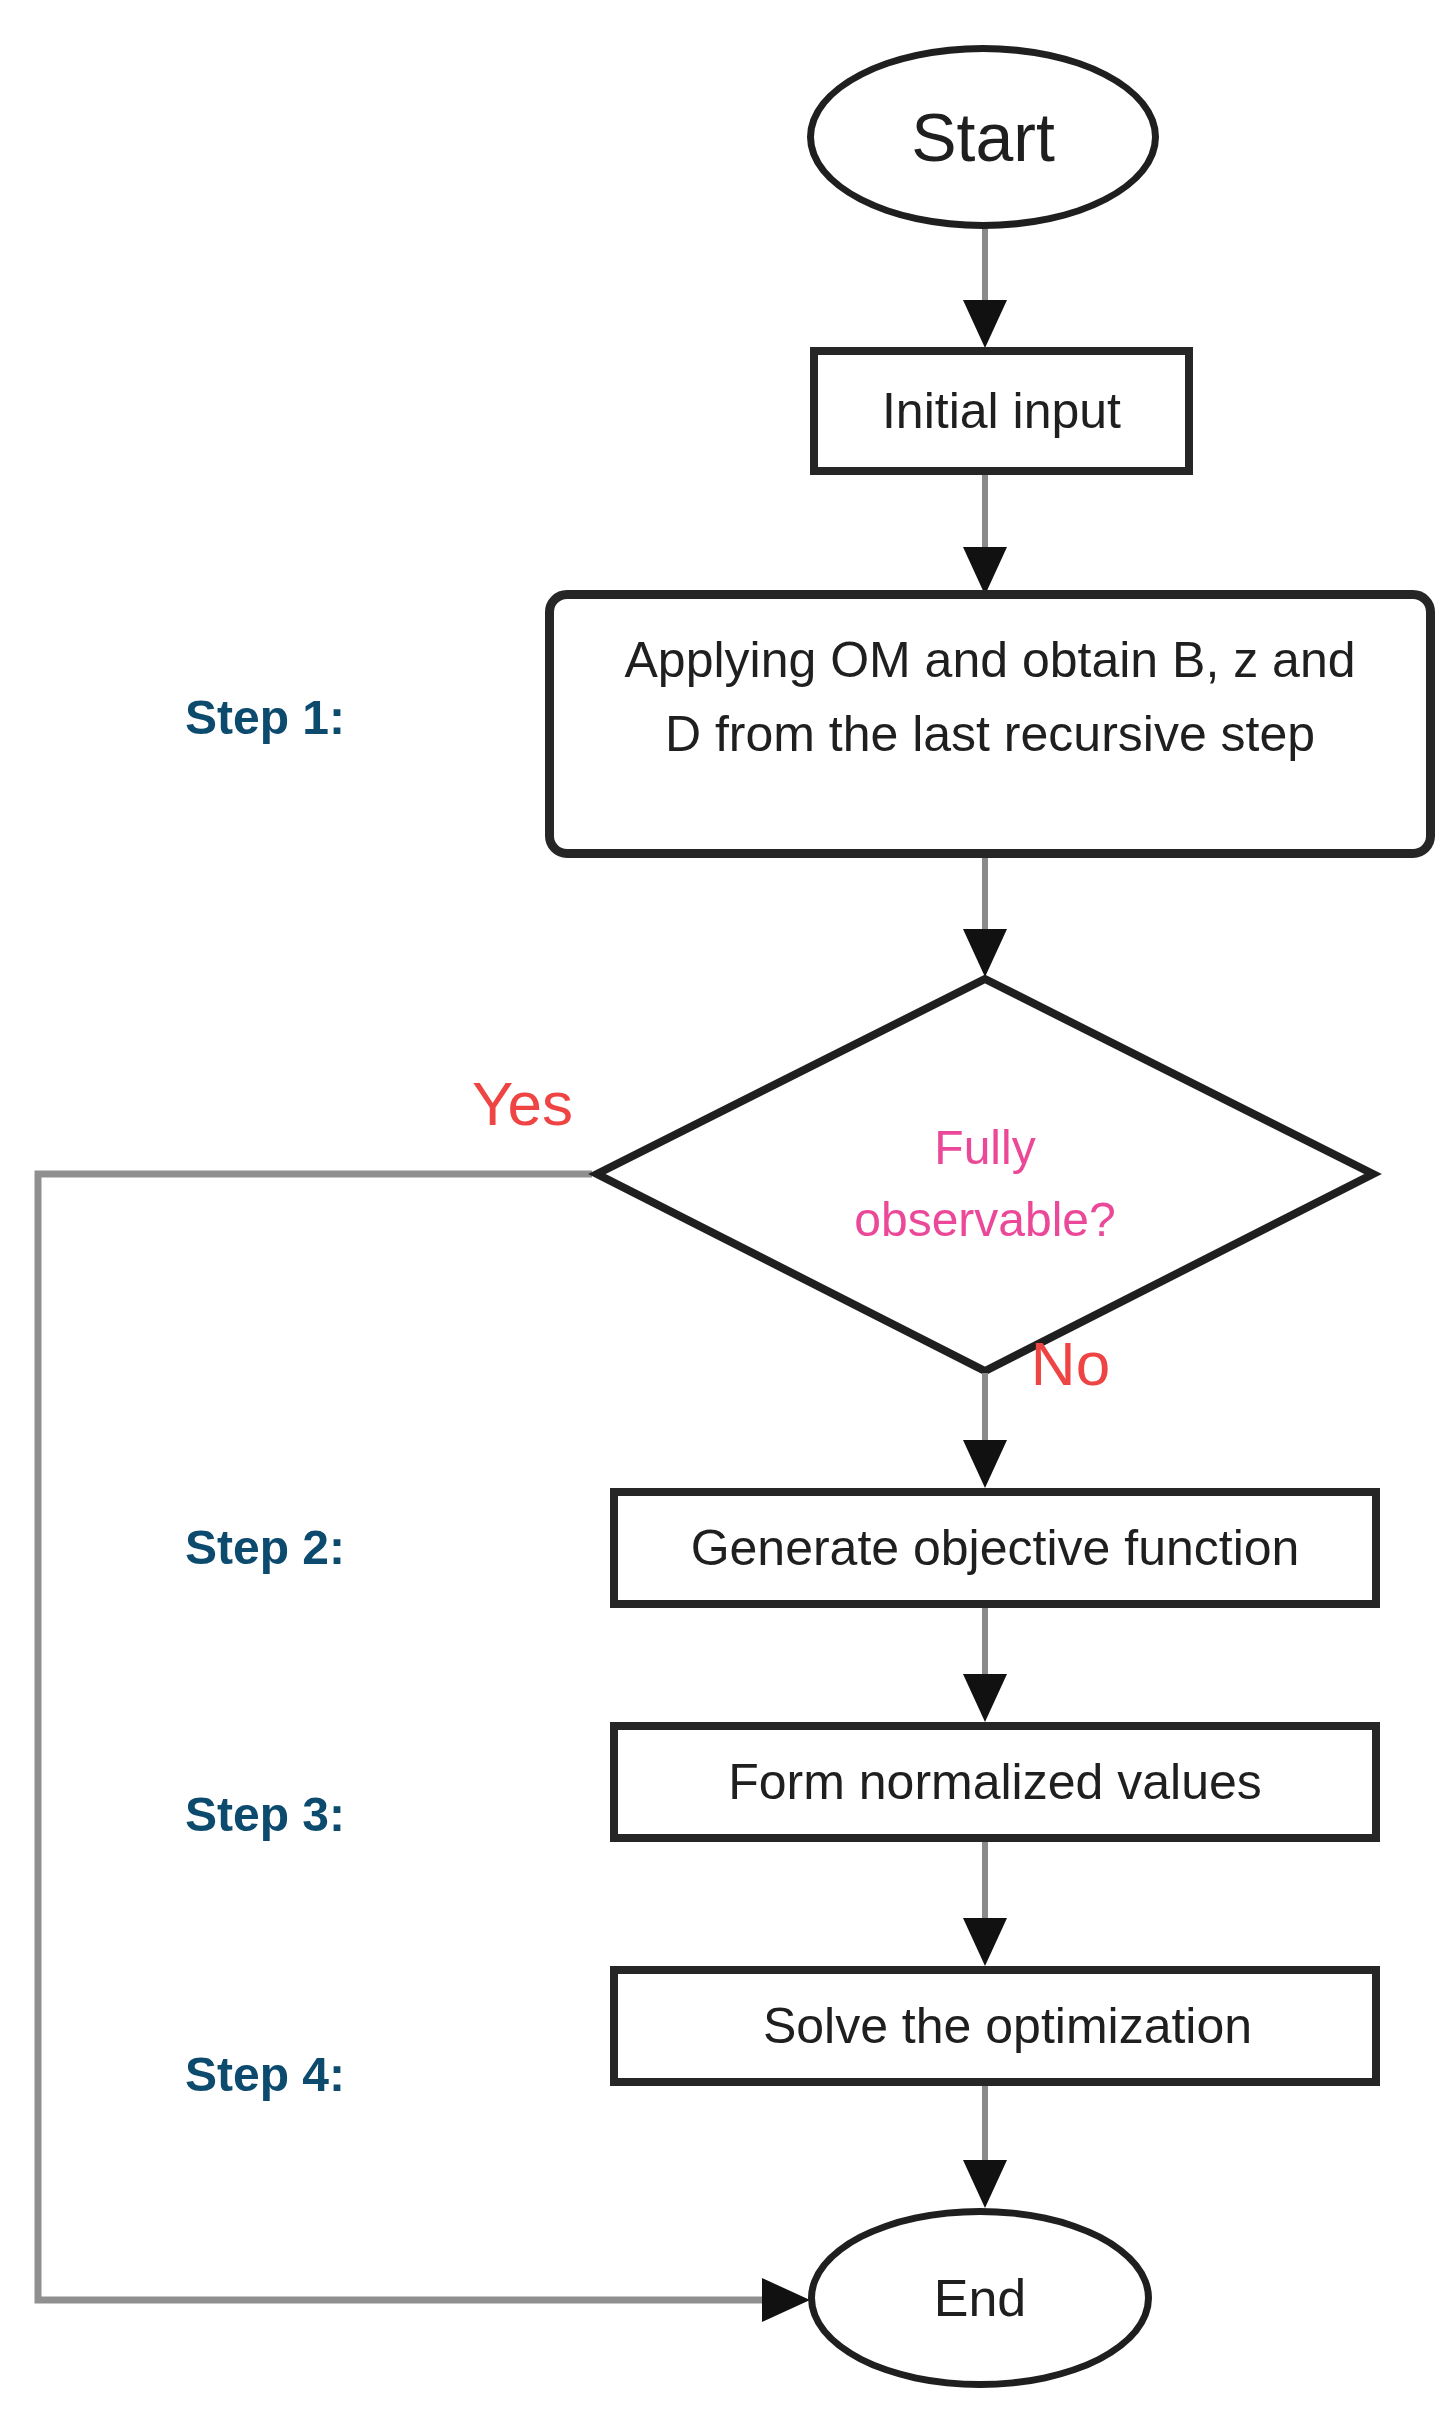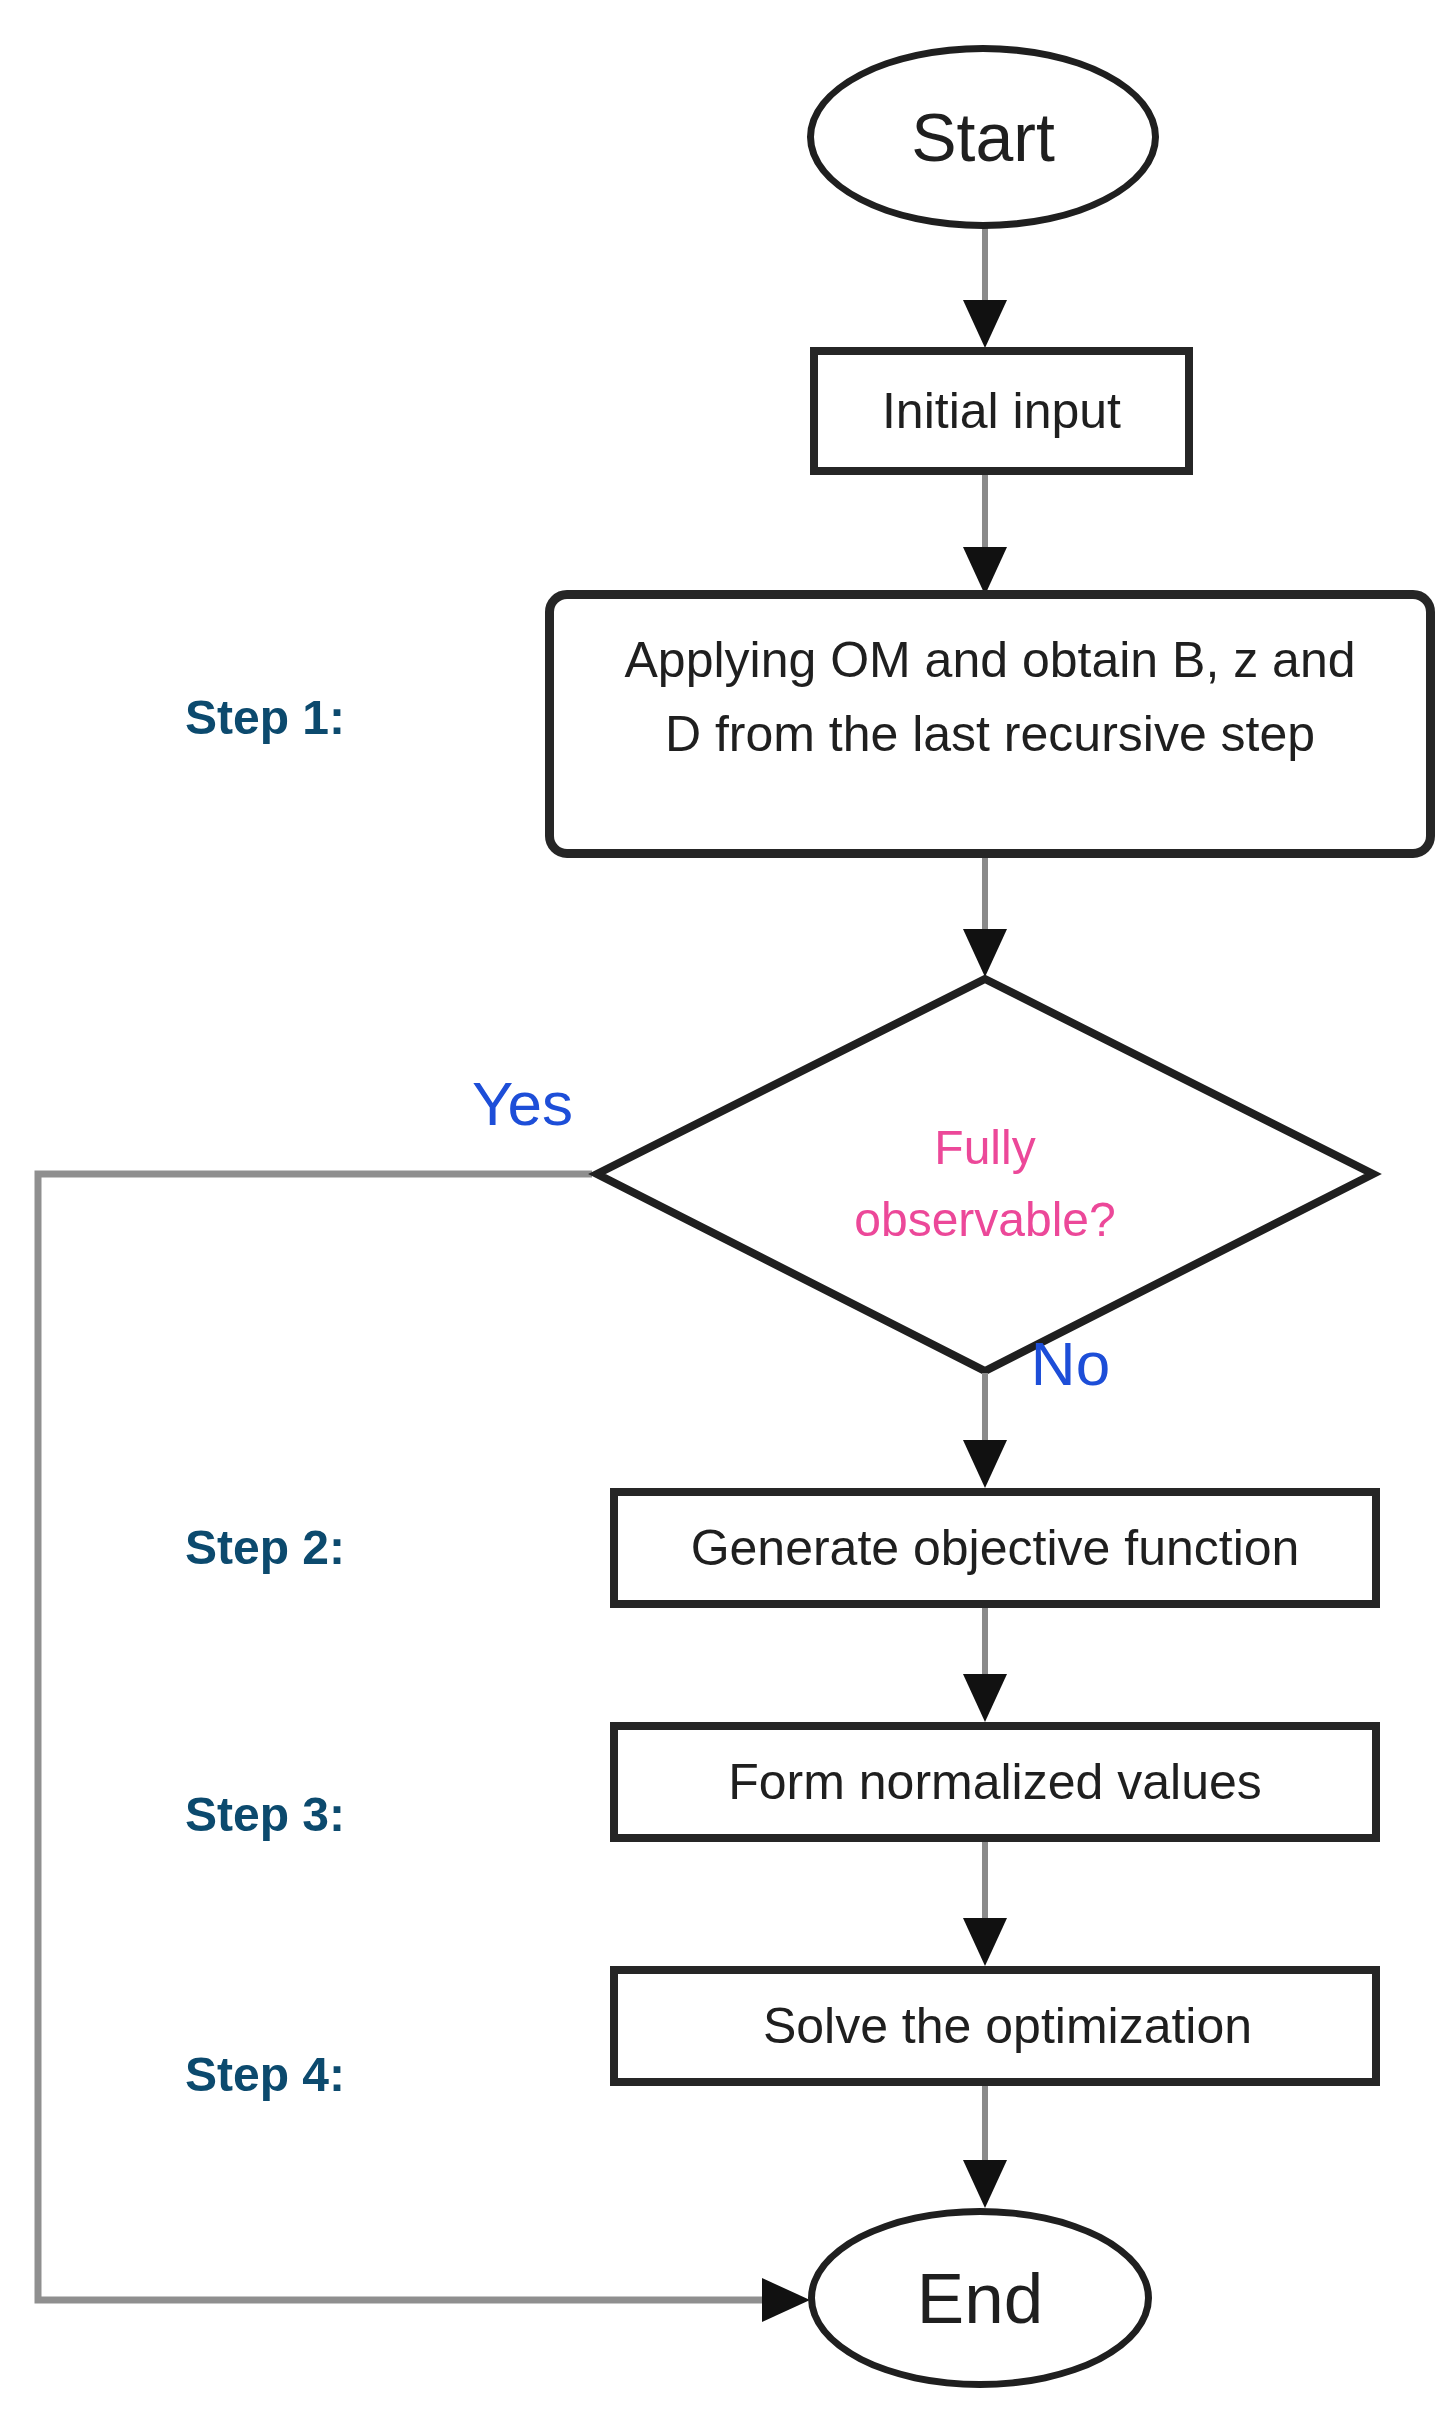--- a/index.html
+++ b/index.html
@@ -36,21 +36,21 @@
   .terminator {
     border: 7px solid #1f1f1f;
     border-radius: 50%;
     font-size: 68px;
   }
   .process {
     border: 8px solid #262626;
     font-size: 50px;
   }
   .start-node   { left: 807px;  top: 45px;   width: 352px; height: 184px; align-items: center; }
-  .end-node     { left: 808px;  top: 2208px; width: 344px; height: 180px; font-size: 71px; }
+  .end-node     { left: 808px;  top: 2208px; width: 344px; height: 180px; font-size: 52px; }
   .initial-box  { left: 810px;  top: 347px;  width: 383px; height: 128px; }
   .step1-box {
     left: 545px; top: 590px; width: 890px; height: 268px;
     border-width: 9px;
     flex-direction: column;
     justify-content: flex-start;
     padding-top: 24px;
     line-height: 74px;
     border-radius: 22px;
   }
@@ -75,21 +75,21 @@
     color: #0c4a6e;
     text-align: left;
   }
   .side-label-1 { top: 690px;  }
   .side-label-2 { top: 1520px; }
   .side-label-3 { top: 1787px; }
   .side-label-4 { top: 2047px; }
   .edge-label {
     position: absolute;
     font-size: 62px;
-    color: #1d4ed8;
+    color: #ef4444;
     text-align: center;
   }
   .yes-label { left: 440px;  top: 1068px; width: 165px; }
   .no-label  { left: 1008px; top: 1328px; width: 125px; }
   .connector-line {
     stroke: #8a8a8a;
     stroke-width: 6;
     fill: none;
   }
   .loop-line {

